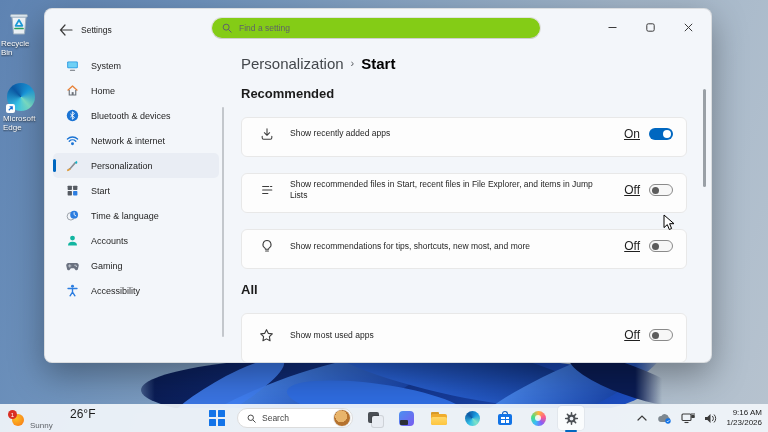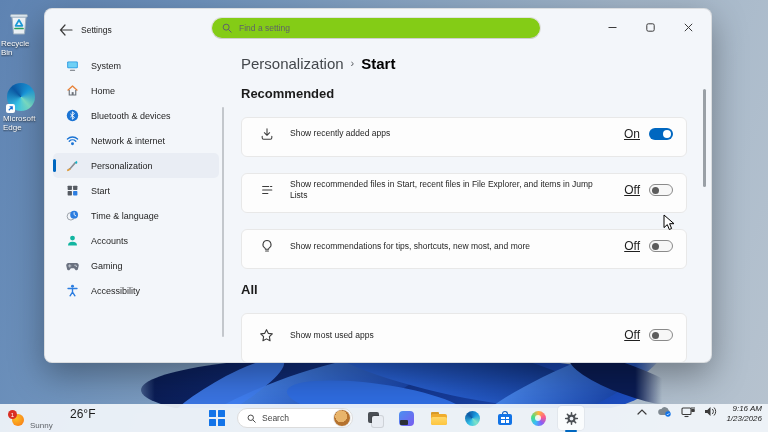--- a/index.html
+++ b/index.html
@@ -119,21 +119,21 @@
   .store-g { position:relative; width:14px; height:14px; }
   .store-g .bag { position:absolute; left:0; top:3px; width:14px; height:11px; border-radius:2px; background:#1273e6; }
   .store-g .hdl { position:absolute; left:4px; top:0; width:6px; height:5px; border:1.4px solid #0f5fc0;
     border-bottom:none; border-radius:3px 3px 0 0; }
   .store-g .w1,.store-g .w2,.store-g .w3,.store-g .w4 { position:absolute; width:3.5px; height:2.8px; background:#fff; }
   .store-g .w1{left:3px;top:5.5px} .store-g .w2{left:7.5px;top:5.5px} .store-g .w3{left:3px;top:9.3px} .store-g .w4{left:7.5px;top:9.3px}
   .copilot-g { width:15px; height:15px; border-radius:50%;
     background:conic-gradient(#ffb340,#ff5c8a,#8a5cf6,#38bdf8,#4ade80,#ffb340); position:relative; }
   .copilot-g::after { content:""; position:absolute; left:4.5px; top:4.5px; width:6px; height:6px; border-radius:50%;
     background:rgba(255,255,255,.85); }
-  .tray { position:absolute; right:6px; top:0; height:28px; display:flex; align-items:flex-start; gap:8px;font-style:italic; }
+  .tray { position:absolute; right:6px; top:0; height:28px; display:flex; align-items:center; gap:8px; }
   .tray .ticon { width:15px; height:15px; display:flex; align-items:center; justify-content:center; cursor:pointer; }
   .clock { text-align:right; font-size:8px; color:#1b1b1b; line-height:1.3; cursor:pointer; }
 
   .cursor { position:absolute; left:663px; top:214px; z-index:20; pointer-events:none; }
   .icon { display:inline-flex; }
 </style>
 </head>
 <body>
 
 <div class="desktop">

